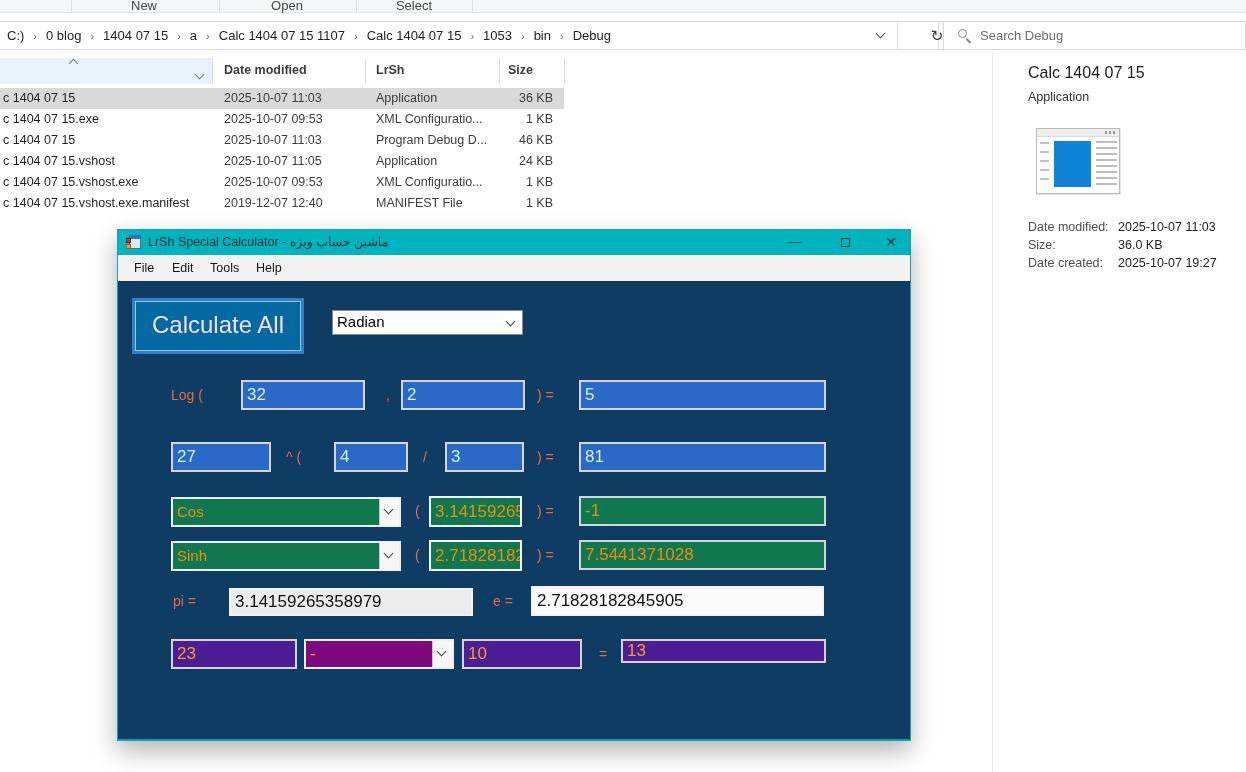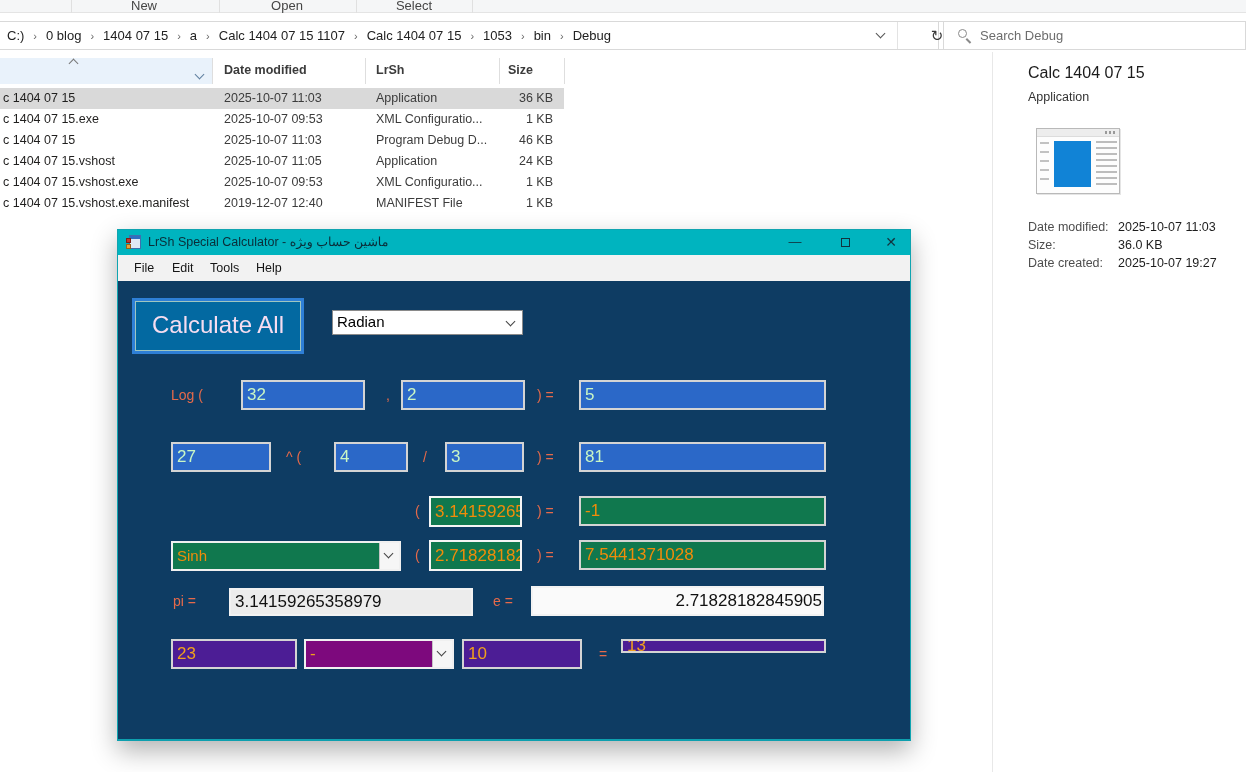--- a/index.html
+++ b/index.html
@@ -257,44 +257,50 @@
   <input class="cinput blue" style="left: 461px; top: 150px; width: 247px; height: 30px;" value="5">
 
   <input class="cinput blue" style="left: 53px; top: 212px; width: 100px; height: 30px;" value="27">
   <span class="clabel" style="left:168px; top:212px; line-height:30px;">^ (</span>
   <input class="cinput blue" style="left: 216px; top: 212px; width: 74px; height: 30px;" value="4">
   <span class="clabel" style="left:305px; top:212px; line-height:30px;">/</span>
   <input class="cinput blue" style="left: 327px; top: 212px; width: 79px; height: 30px;" value="3">
   <span class="clabel" style="left:419px; top:212px; line-height:30px;">) =</span>
   <input class="cinput blue" style="left: 461px; top: 212px; width: 247px; height: 30px;" value="81">
 
+  <div id="combo-cos" class="combo" style="left:53px; top:267px;">
+    <span class="ctext">Cos</span>
+    <span class="cbtn">
+        <span class="chev"></span>
+      </span>
+  </div>
   <span class="clabel" style="left:297px; top:266px; line-height:31px;">(</span>
   <input class="cinput green focusbox" style="left: 311px; top: 266px; width: 93px; height: 31px;" value="3.14159265">
   <span class="clabel" style="left:419px; top:266px; line-height:31px;">) =</span>
   <input class="cinput green" style="left: 461px; top: 266px; width: 247px; height: 30px;" value="-1">
 
   <div id="combo-sinh" class="combo" style="left:53px; top:311px;">
     <span class="ctext">Sinh</span>
     <span class="cbtn">
         <span class="chev"></span>
       </span>
   </div>
   <span class="clabel" style="left:297px; top:310px; line-height:31px;">(</span>
   <input class="cinput green focusbox" style="left: 311px; top: 310px; width: 93px; height: 31px;" value="2.71828182">
   <span class="clabel" style="left:419px; top:310px; line-height:31px;">) =</span>
   <input class="cinput green" style="left: 461px; top: 310px; width: 247px; height: 30px;" value="7.5441371028">
 
   <span class="clabel" style="left:55px; top:357px; line-height:29px;">pi =</span>
   <input class="cinput lightbox" style="left: 111px; top: 358px; width: 244px; height: 28px;" value="3.14159265358979">
   <span class="clabel" style="left:375px; top:357px; line-height:29px;">e =</span>
-  <input class="cinput whitebox" style="left: 413px; top: 356px; width: 293px; height: 30px; text-align: right;" value="2.71828182845905">
+  <input class="cinput whitebox" style="left: 413px; top: 356px; width: 293px; height: 30px;" value="2.71828182845905">
 
   <input class="cinput purple" style="left: 53px; top: 409px; width: 126px; height: 30px;" value="23">
   <div id="combo-op" class="combo">
     <span class="ctext">-</span>
     <span class="cbtn">
         <span class="chev"></span>
       </span>
   </div>
   <input class="cinput purple" style="left: 344px; top: 409px; width: 120px; height: 30px;" value="10">
   <span class="clabel" style="left:481px; top:409px; line-height:30px;">=</span>
-  <input class="cinput purple" style="left: 503px; top: 409px; width: 205px; height: 14px;" value="13">
+  <input class="cinput purple" style="left: 503px; top: 409px; width: 205px; height: 24px;" value="13">
 </div>
 
 </body></html>

